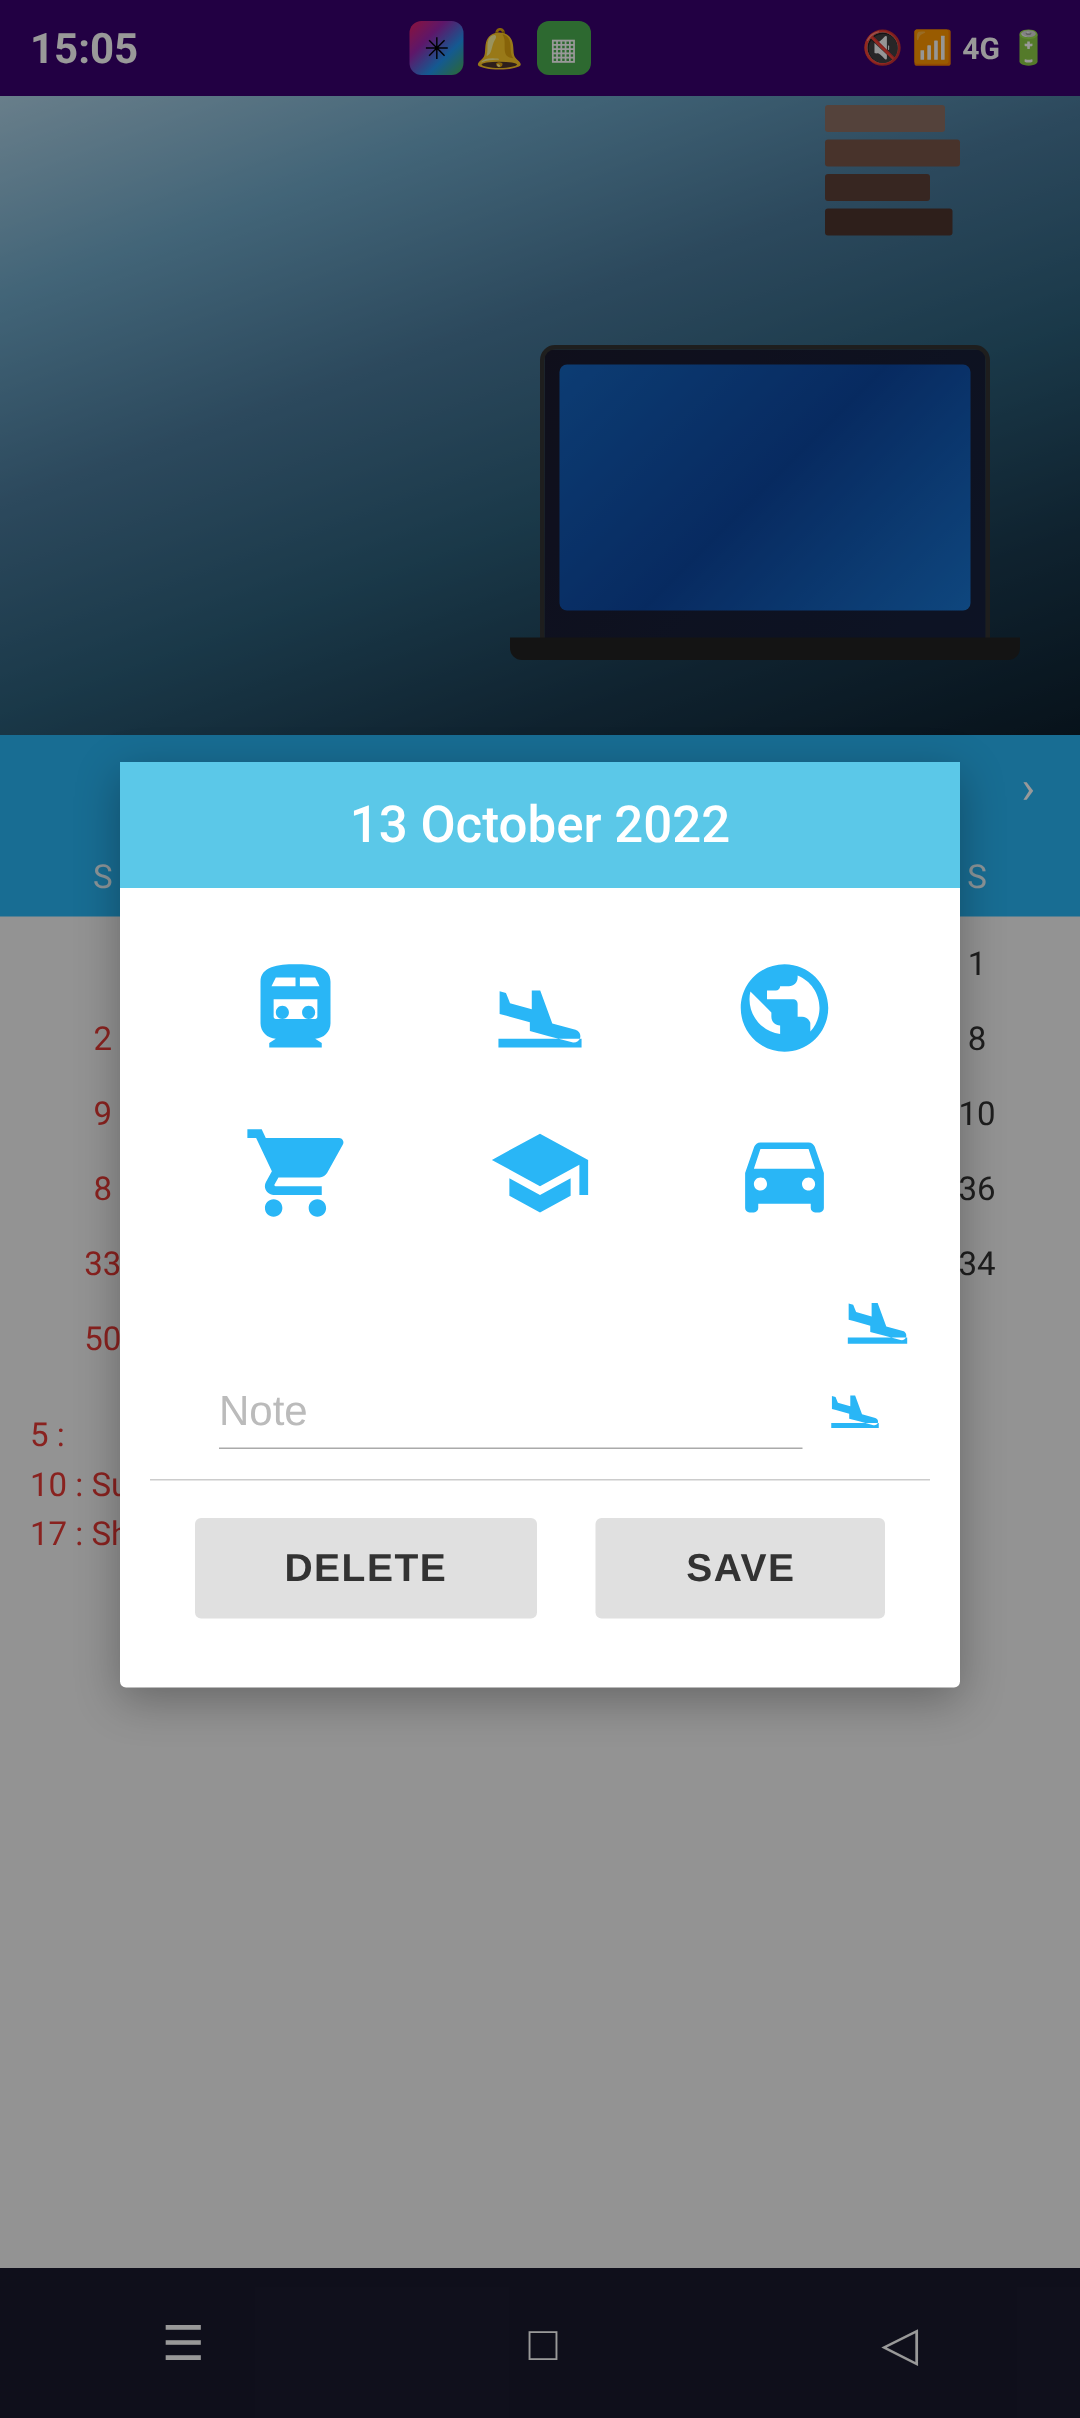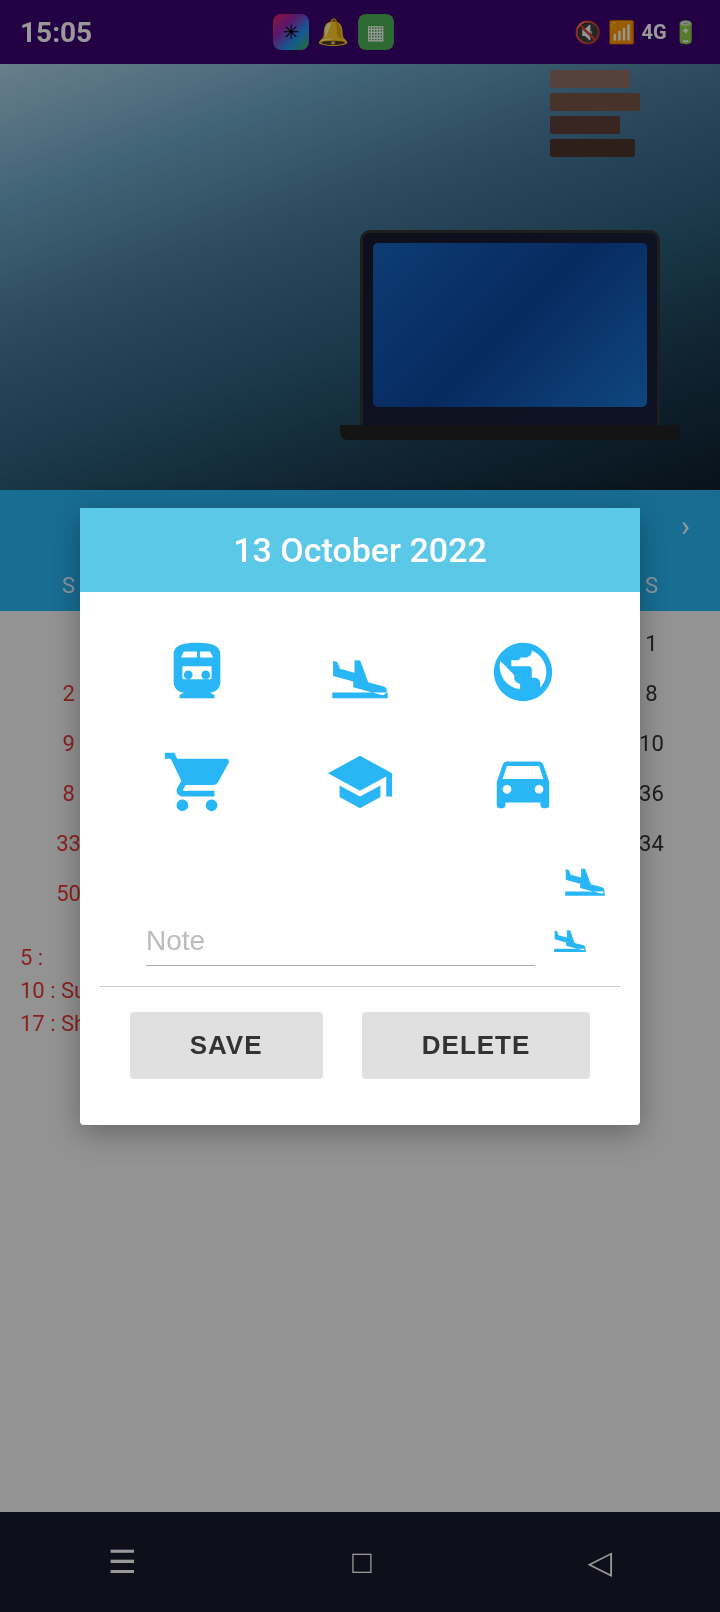--- a/index.html
+++ b/index.html
@@ -498,22 +498,22 @@
   <div class="modal-note-row">
     <input type="text" class="modal-note-input" value="" placeholder="Note" style="">
     <div class="modal-note-icon">
       <svg width="40" height="40" viewBox="0 0 24 24" fill="#29b6f6">
         <path d="M2.5 19h19v2h-19zm7.18-1.73l4.35 1.16 5.31 1.42c.8.21 1.62-.26 1.84-1.06.21-.8-.26-1.62-1.06-1.84l-5.31-1.42-2.76-7.51L10.12 8v4.28L5.15 10.9l-.93-2.32-1.45-.39v5.17l1.6.43 5.31 1.48z"></path>
       </svg>
     </div>
   </div>
 
   <div class="modal-buttons">
+    <button class="modal-btn">DELETE</button>
     <button class="modal-btn">SAVE</button>
-    <button class="modal-btn">DELETE</button>
   </div>
 </div>
 
 <div class="bottom-nav">
   <span class="bottom-nav-btn">☰</span>
   <span class="bottom-nav-btn">□</span>
   <span class="bottom-nav-btn">◁</span>
 </div>
 
 </body></html>

